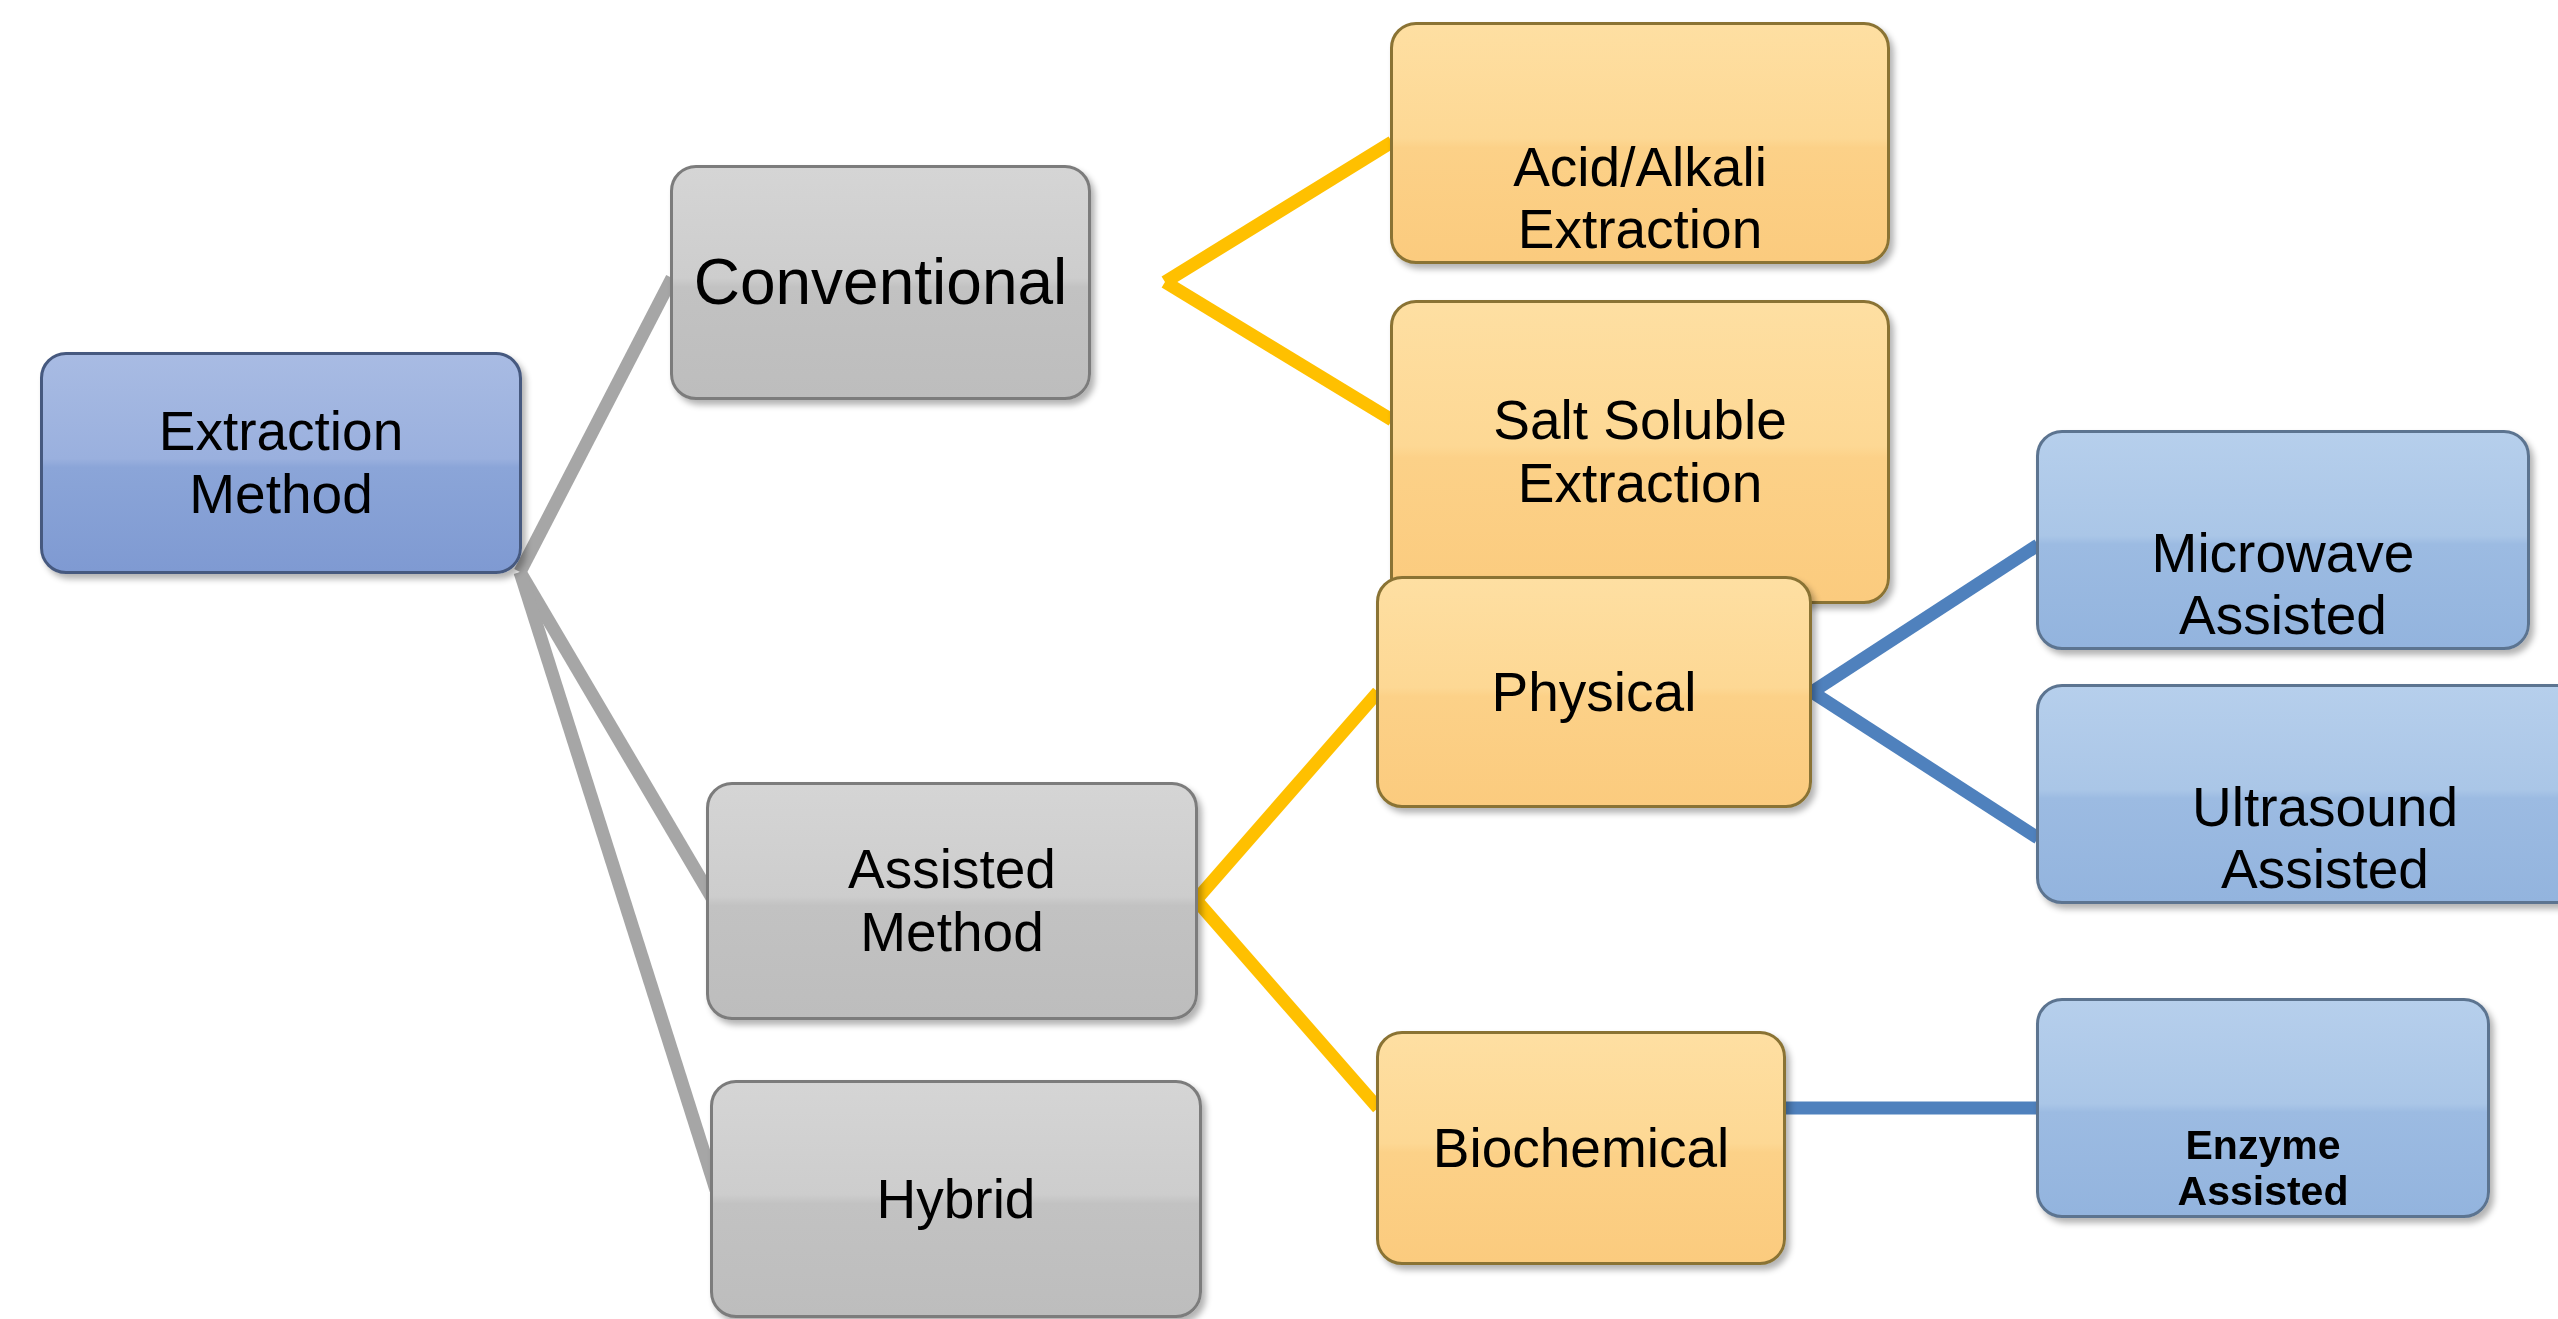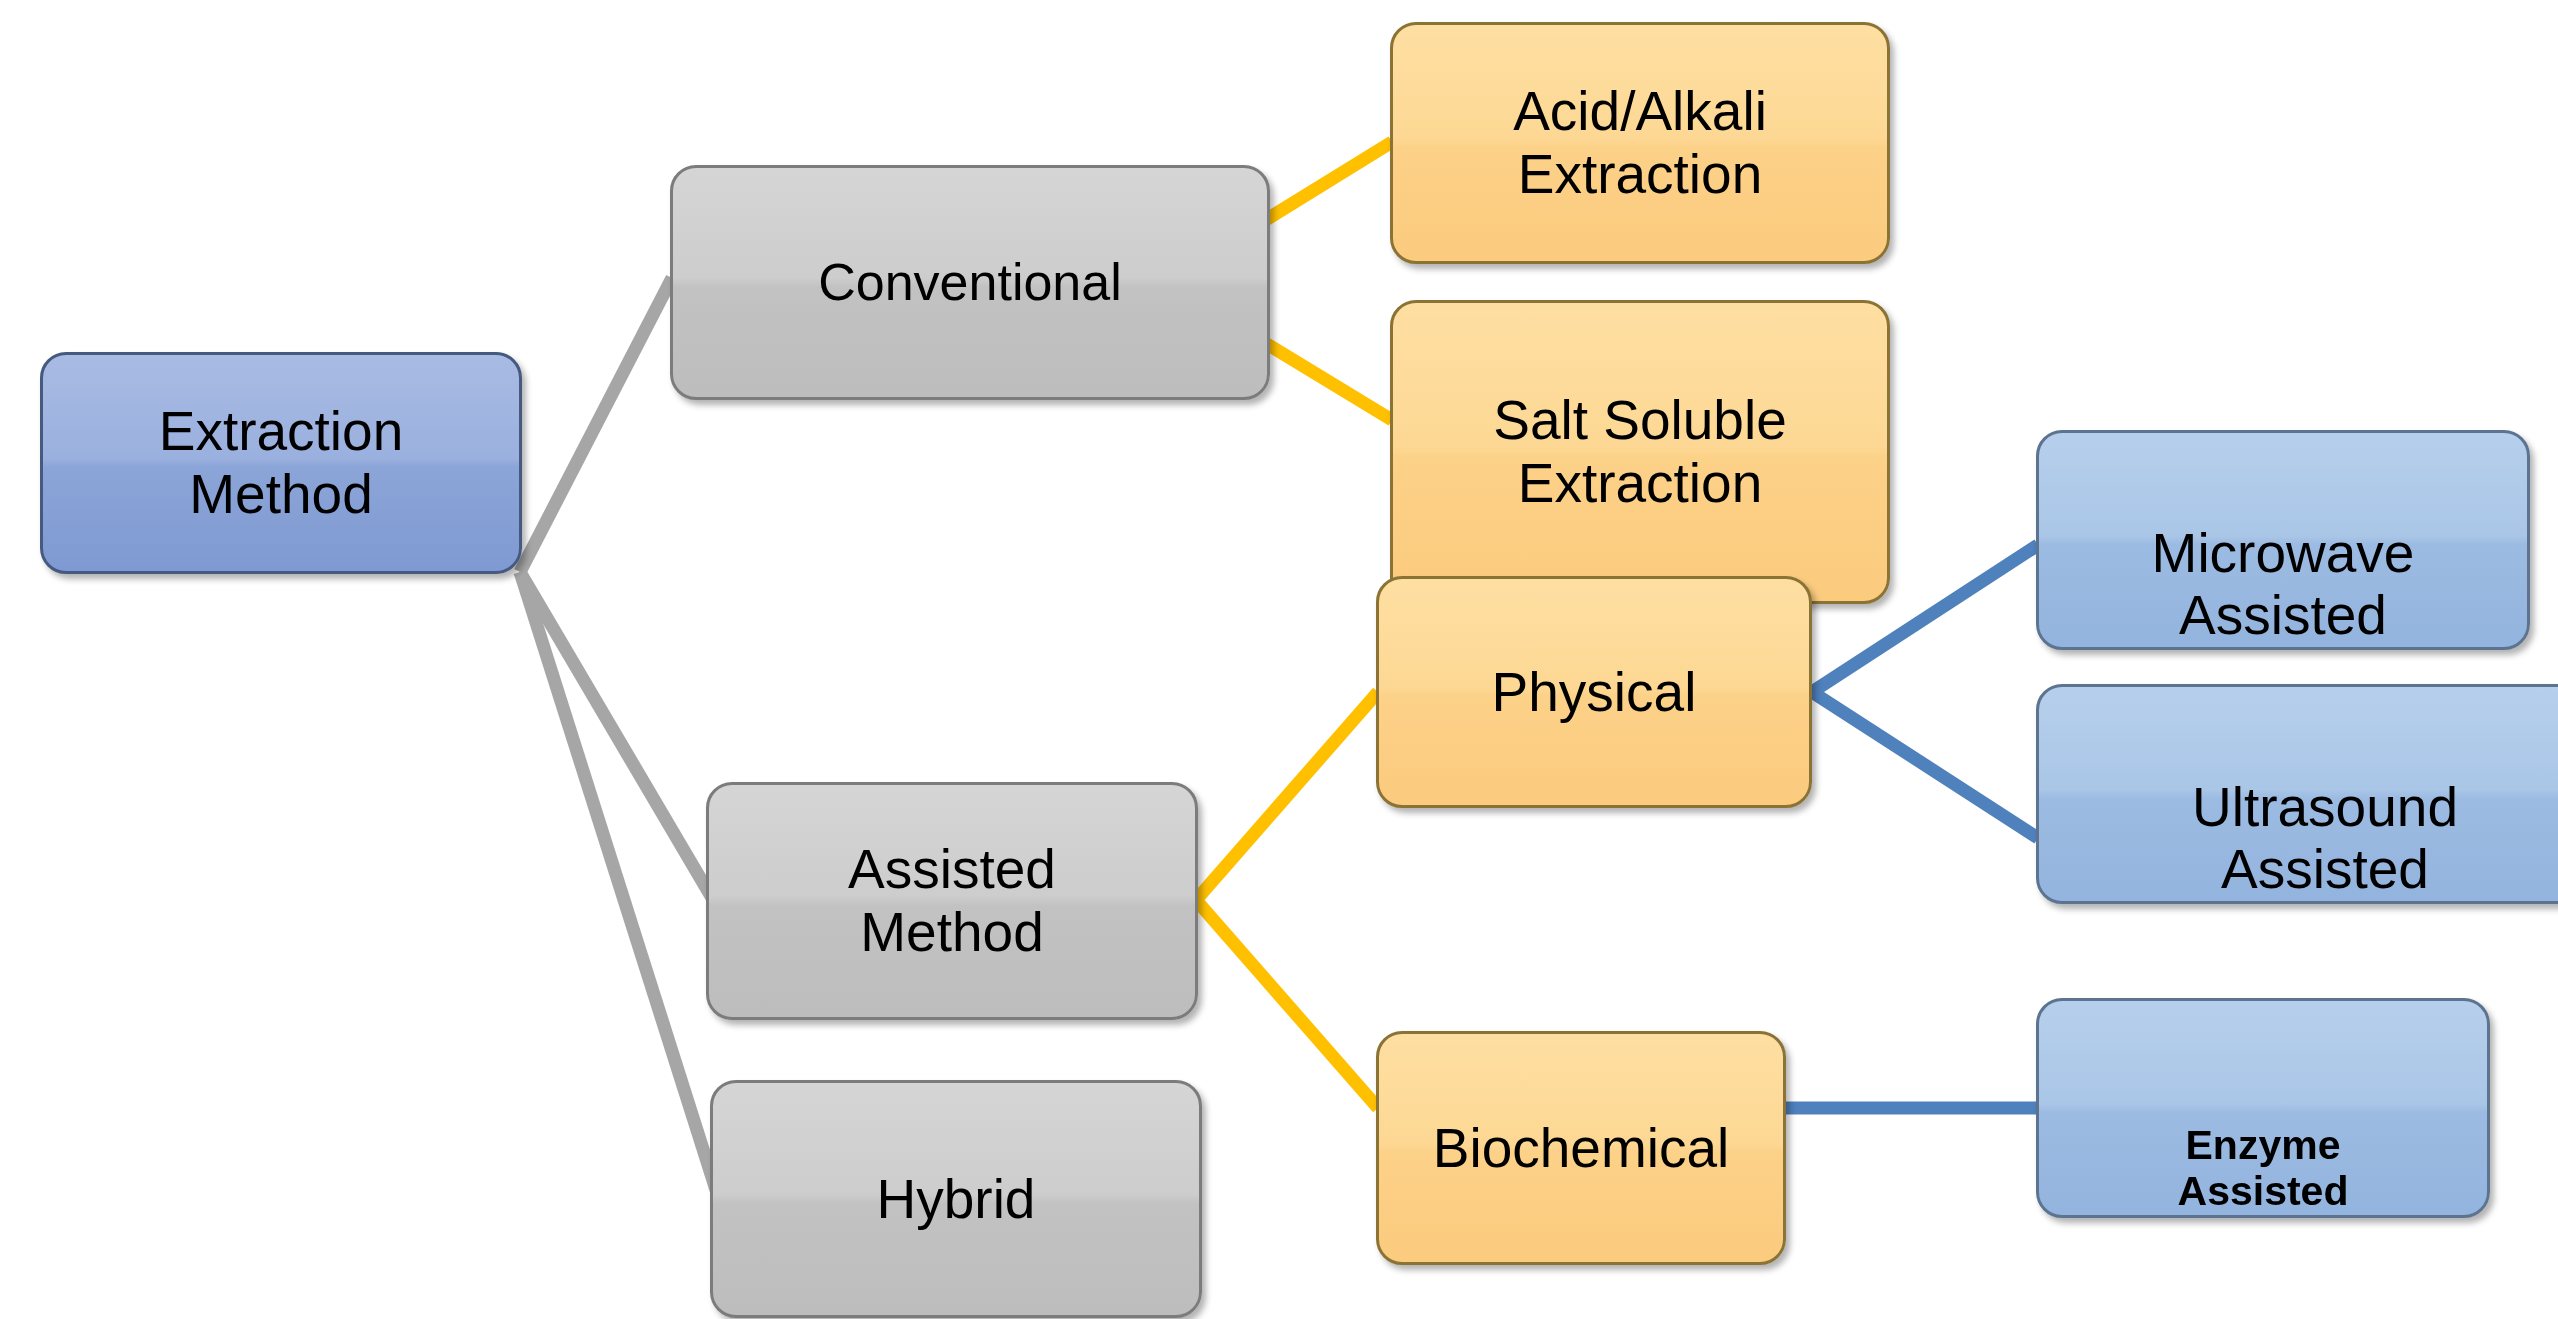--- a/index.html
+++ b/index.html
@@ -83,34 +83,34 @@
     <line x1="1812" y1="692" x2="2038" y2="838" stroke="#4f81bd" stroke-width="13"></line>
 
     <line x1="1786" y1="1108" x2="2040" y2="1108" stroke="#4f81bd" stroke-width="13"></line>
   </svg>
 
   <div class="node root" style="left:40px; top:352px; width:482px; height:222px; font-size:55px;">
     <span class="label">Extraction
 Method</span>
   </div>
 
-  <div class="node gray" style="left:670px; top:165px; width:600px; height:235px; font-size:52px;">
+  <div class="node gray" style="left:670px; top:165px; width:421px; height:235px; font-size:64px;">
     <span class="label">Conventional</span>
   </div>
 
   <div class="node gray" style="left:706px; top:782px; width:492px; height:238px; font-size:55px;">
     <span class="label">Assisted
 Method</span>
   </div>
 
   <div class="node gray" style="left:710px; top:1080px; width:492px; height:238px; font-size:55px;">
     <span class="label">Hybrid</span>
   </div>
 
-  <div class="node orange" style="left:1390px; top:22px; width:500px; height:242px; font-size:55px;">
+  <div class="node orange" style="left:1390px; top:22px; width:500px; height:242px; font-size:55px;align-items:flex-end;">
     <span class="label">Acid/Alkali
 Extraction</span>
   </div>
 
   <div class="node orange" style="left:1390px; top:300px; width:500px; height:304px; font-size:55px;">
     <span class="label">Salt Soluble
 Extraction</span>
   </div>
 
   <div class="node orange" style="left:1376px; top:576px; width:436px; height:232px; font-size:55px;">

